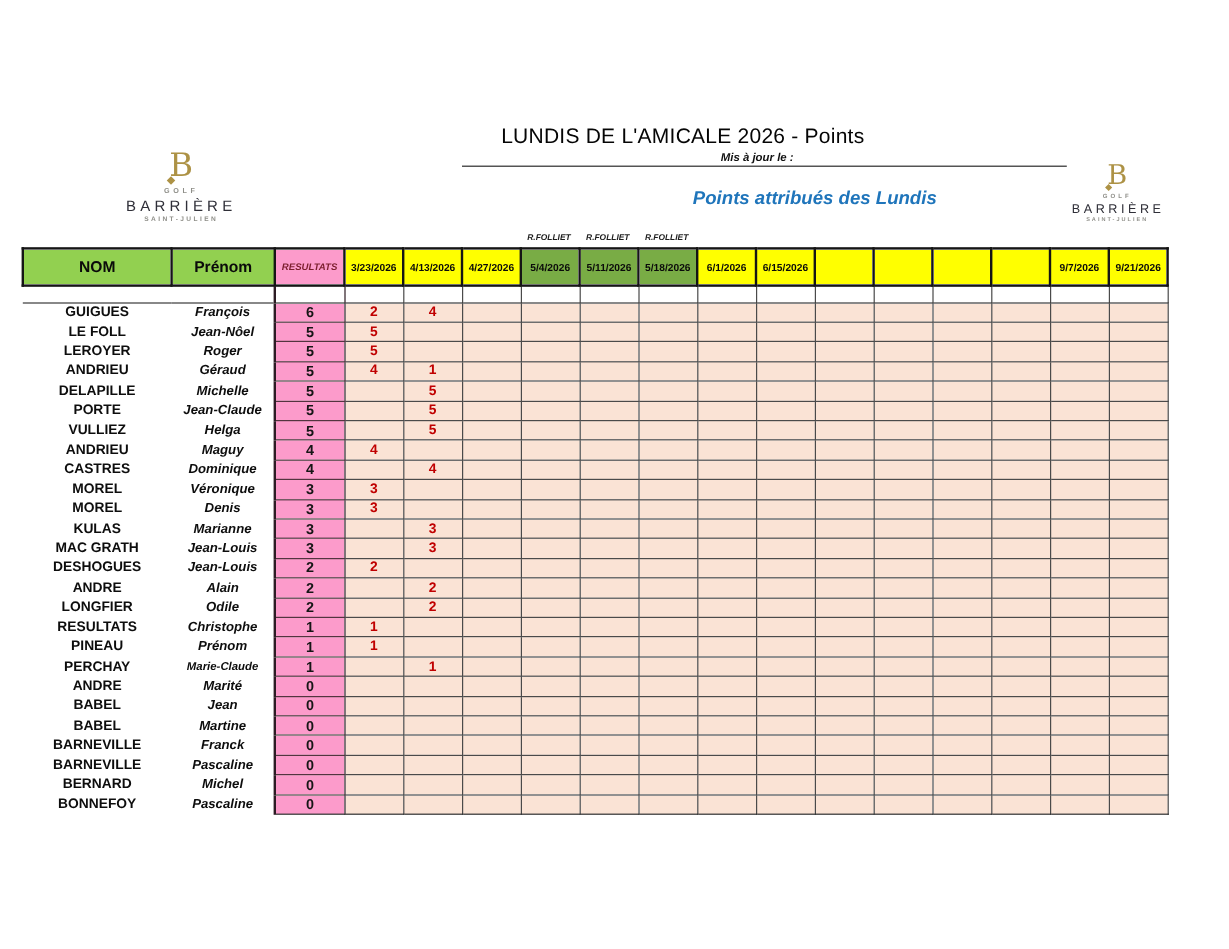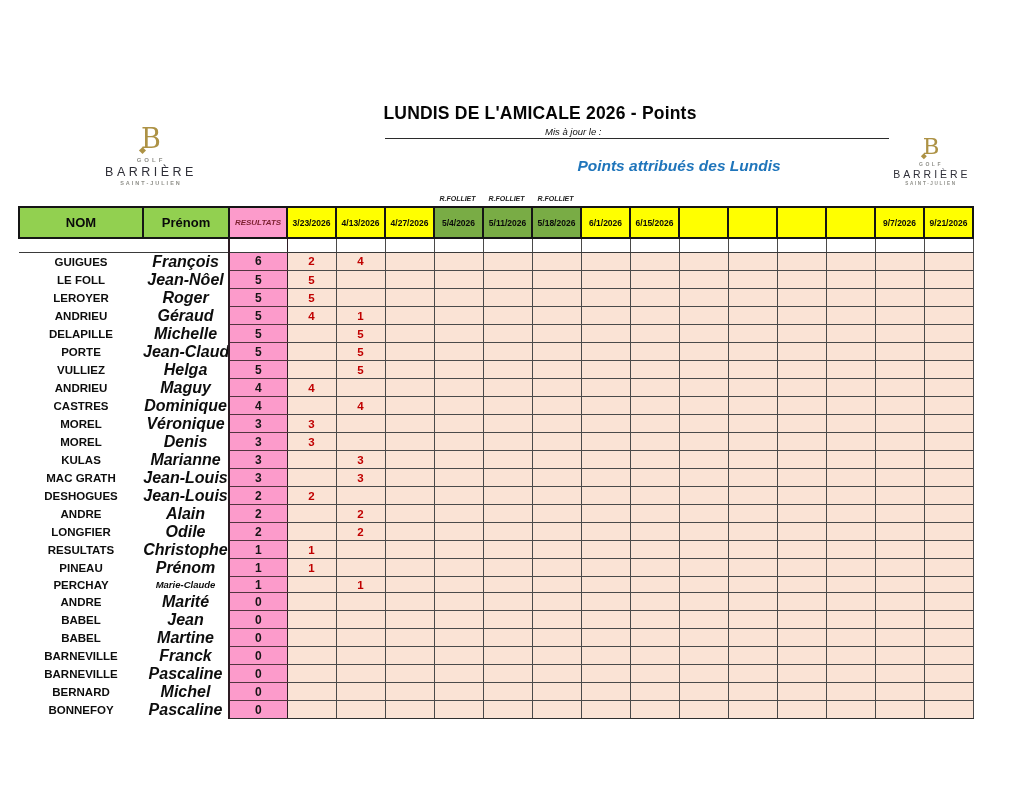--- a/index.html
+++ b/index.html
@@ -6,24 +6,24 @@
     --header-green:#92D050; --header-yellow:#FFFF00; --header-olive:#79AC45;
     --results-pink:#FC9BCB; --cell-peach:#FAE3D5; --value-red:#C00000;
     --banner-blue:#1F75BB; --logo-gold:#AD9245; --grid:#4a4a4a; --dark:#161616;
   }
   *{margin:0;padding:0;box-sizing:border-box;}
   html,body{background:#fff;}
   body{font-family:"Liberation Sans",sans-serif;}
   .page{position:relative;width:1024px;height:791px;background:#fff;overflow:hidden;}
 
   
-  .title{position:absolute;left:290px;top:103px;width:500px;text-align:center;
-    font-size:17.5px;font-weight:bold;color:#050505;letter-spacing:.2px;}
-  .updated{position:absolute;left:545px;top:126px;width:200px;text-align:left;
-    font-size:9.5px;font-weight:normal;font-style:italic;color:#111;}
+  .title{position:absolute;left:319px;top:103px;width:500px;text-align:center;
+    font-size:17.5px;font-weight:normal;color:#050505;letter-spacing:.2px;}
+  .updated{position:absolute;left:531px;top:126px;width:200px;text-align:center;
+    font-size:9.5px;font-weight:bold;font-style:italic;color:#111;}
   .hline{position:absolute;left:385px;top:138px;width:504px;border-top:1.4px solid #2b2b2b;}
   .banner{position:absolute;left:529px;top:157px;width:300px;text-align:center;
     font-size:15.5px;font-weight:bold;font-style:italic;color:var(--banner-blue);}
 
   
   .logo{position:absolute;text-align:center;color:#30303a;}
   .logo-left{left:99px;top:124px;width:104px;}
   .logo-right{left:886px;top:134px;width:90px;transform:scale(.84);transform-origin:top center;}
   .monogram-wrap{position:relative;height:30px;line-height:30px;}
   .monogram{font-family:"DejaVu Serif",serif;font-size:27px;color:var(--logo-gold);font-weight:400;}
@@ -52,21 +52,21 @@
   th.h-olive{background:var(--header-olive);}
 
   tr.spacer{height:14px;}
   tr.spacer td{background:#fff;}
   tr.spacer td.sp-names{border:none;border-bottom:1px solid #3a3a3a;}
   tr.spacer td.sp-res{border:1px solid #4c3540;border-left:2px solid #2d1c24;border-right:1.5px solid #2d1c24;border-bottom:1px solid #3a3a3a;}
   tr.spacer td.sp-pt{border:1px solid var(--grid);border-bottom:1px solid #3a3a3a;}
 
   tr.data{height:16.42px;}
   td.c-nom{font-size:11.5px;font-weight:bold;color:#0d0d0d;border:none;}
-  td.c-pre{font-size:16px;font-weight:bold;font-style:italic;color:#0d0d0d;border:none;}
+  td.c-pre{font-size:11px;font-weight:bold;font-style:italic;color:#0d0d0d;border:none;}
   td.c-pre.shrink{font-size:9.5px;}
   td.c-res{background:var(--results-pink);font-size:12px;font-weight:bold;color:var(--dark);
     border:1px solid #53343f;border-left:2px solid #2d1c24;border-right:1.5px solid #2d1c24;}
   td.c-pt{background:var(--cell-peach);font-size:11.5px;font-weight:bold;color:var(--value-red);
     border:1px solid var(--grid);}
   tr.data:last-child td.c-res,tr.data:last-child td.c-pt{border-bottom:1.6px solid #2f2f2f;}
 </style>
 </head>
 <body>
 

